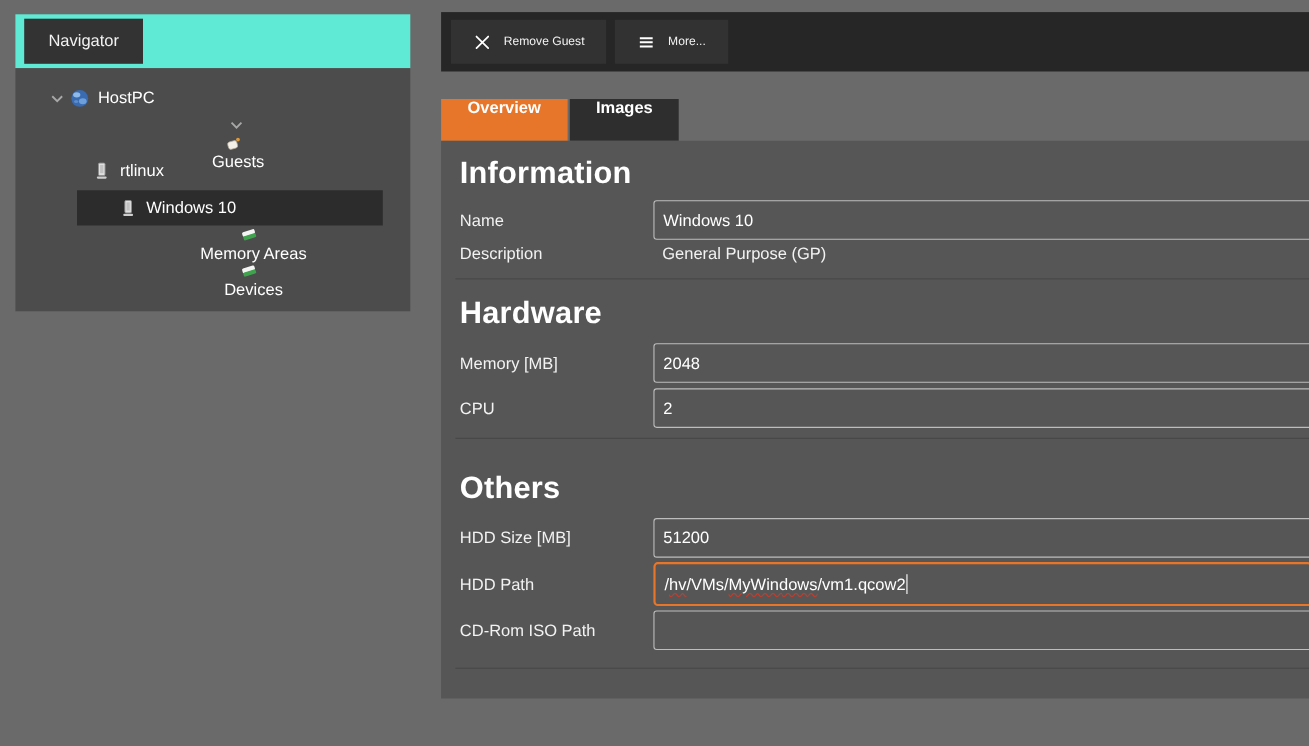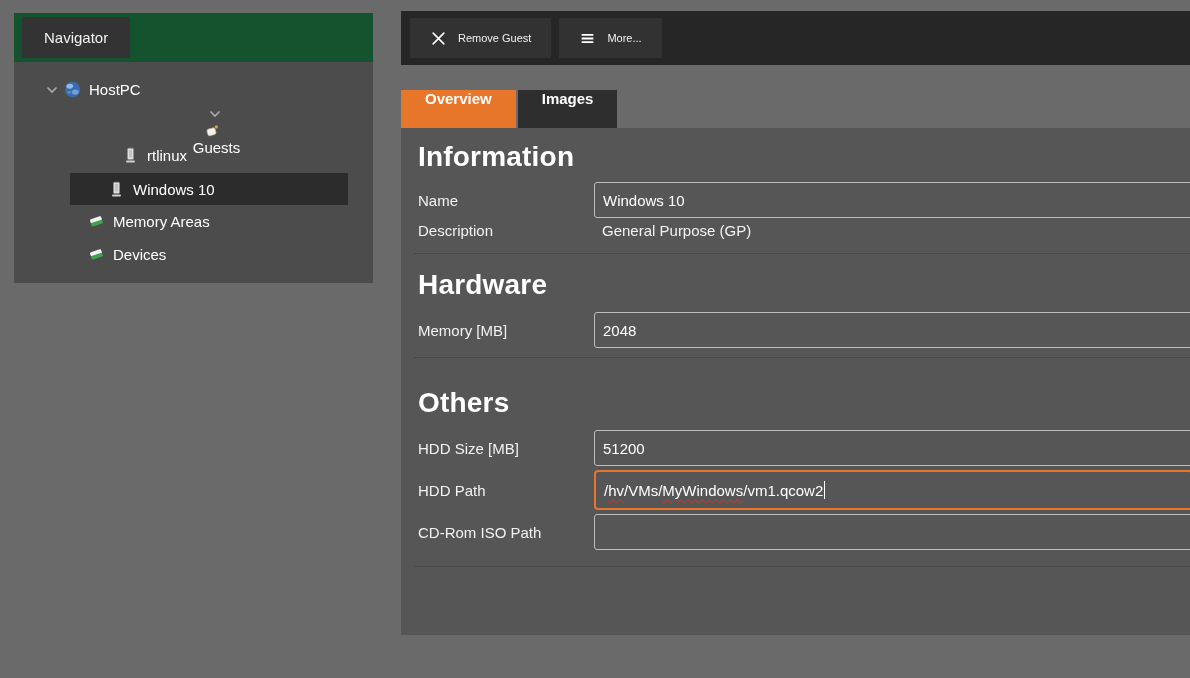--- a/index.html
+++ b/index.html
@@ -12,39 +12,39 @@
     overflow:hidden;
   }
   svg{display:block;}
 
   
   .navigator{
     position:absolute;left:14px;top:13px;width:359px;height:270px;
     display:flex;flex-direction:column;
   }
   .nav-header{
-    height:49px;background:#14532d;display:flex;align-items:center;
+    height:49px;background:#5eead4;display:flex;align-items:center;
     padding-left:8px;flex:0 0 auto;
   }
   .nav-title-btn{
     background:#333333;height:41px;padding:0 22px;
     display:flex;align-items:center;color:#f2f2f2;font-size:15px;
     cursor:default;
   }
   .nav-tree{flex:1;background:#4c4c4c;padding-top:11px;box-sizing:border-box;}
   .tree-row{
     height:33px;display:flex;align-items:center;font-size:15px;color:#fff;
     box-sizing:border-box;white-space:nowrap;
   }
   .tree-row .chev{width:20px;flex:0 0 auto;display:flex;align-items:center;}
   .icon16{width:17px;height:17px;margin-right:8px;flex:0 0 auto;}
   .row-hostpc{padding-left:30px;}
   .row-guests{padding-left:46px;flex-direction:column;}
-  .row-vm{padding-left:108px;}
-  .row-cat{padding-left:74px;}
+  .row-vm{padding-left:70px;}
+  .row-cat{padding-left:74px;flex-direction:column;}
   .row-selected-wrap{padding:0;margin:1px 25px 0 56px;background:#2c2c2c;height:32px;padding-left:38px;}
 
   
   .toolbar{
     position:absolute;left:401px;top:11px;width:789px;height:54px;
     background:#262626;display:flex;align-items:center;
     padding-left:9px;box-sizing:border-box;gap:8px;
   }
   .tb-btn{
     background:#323232;height:40px;display:flex;align-items:center;gap:11px;
@@ -235,20 +235,26 @@
 
   <div class="section-title gap-hw">Hardware</div>
 
   <div class="frow">
     <div class="flabel">Memory [MB]</div>
     <div class="finput">
       <span>2048</span>
     </div>
   </div>
 
+  <div class="frow mt5">
+    <div class="flabel">CPU</div>
+    <div class="finput">
+      <span>2</span>
+    </div>
+  </div>
 
   <div class="divider mt9"></div>
 
   <div class="section-title gap-others">Others</div>
 
   <div class="frow">
     <div class="flabel">HDD Size [MB]</div>
     <div class="finput">
       <span>51200</span>
     </div>

